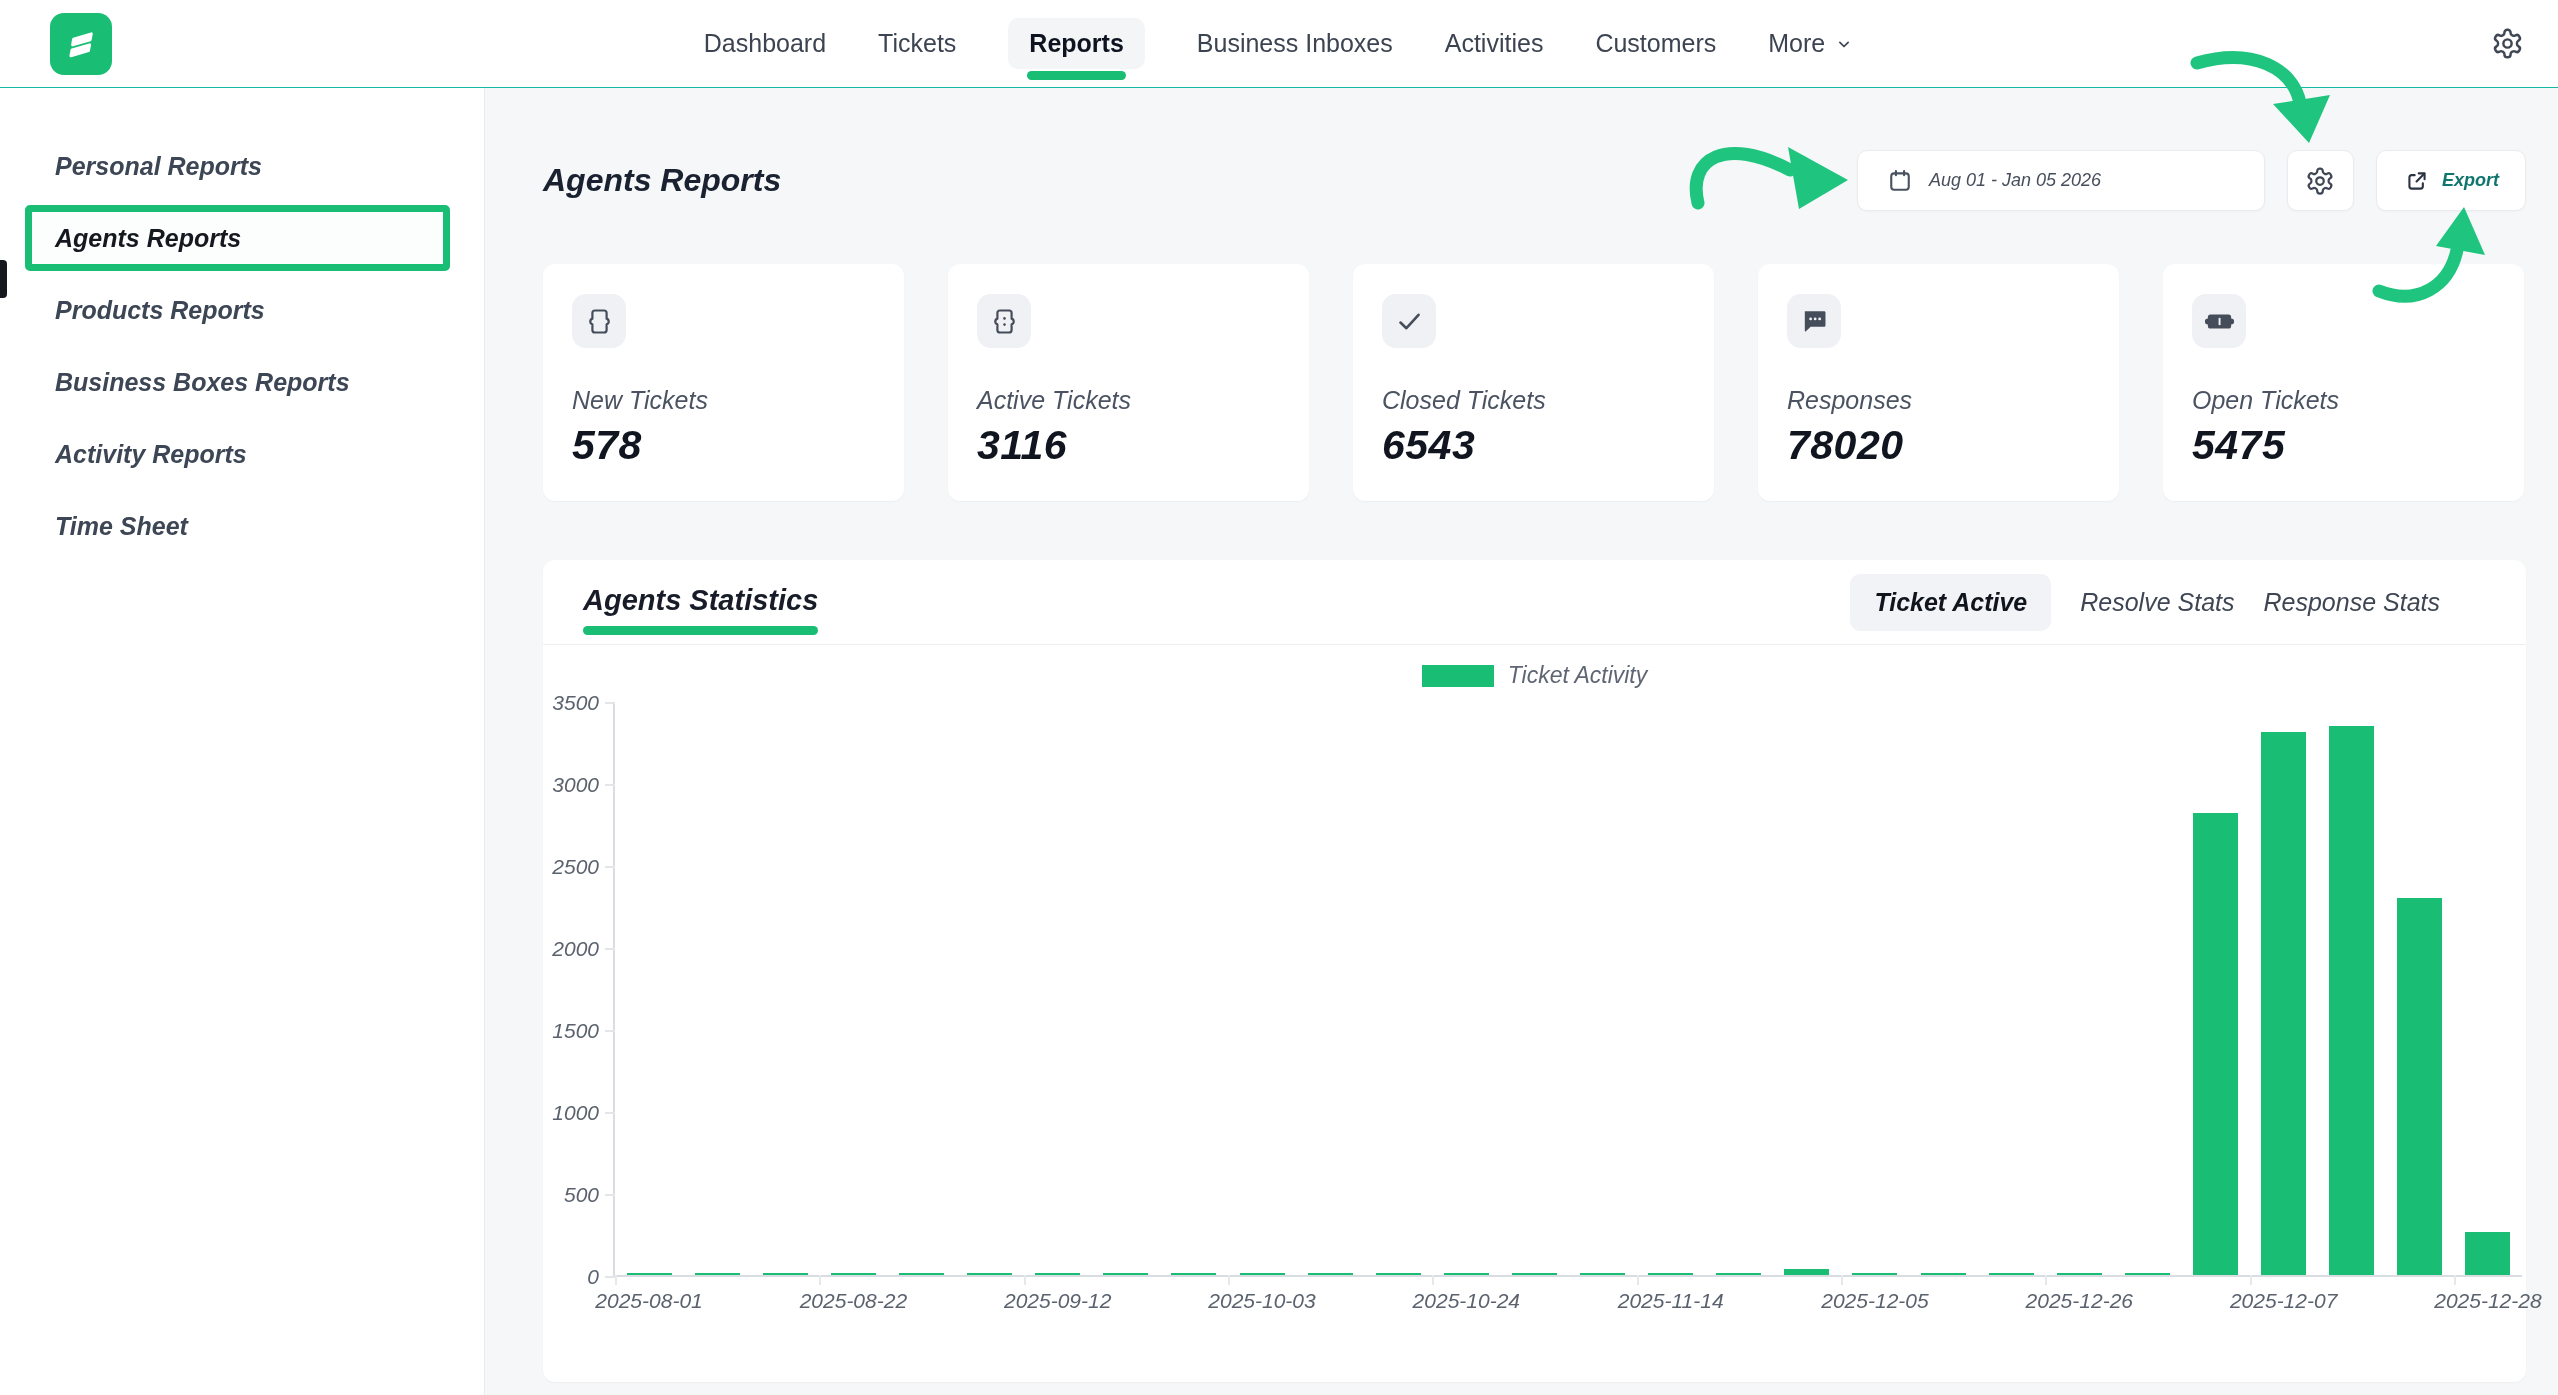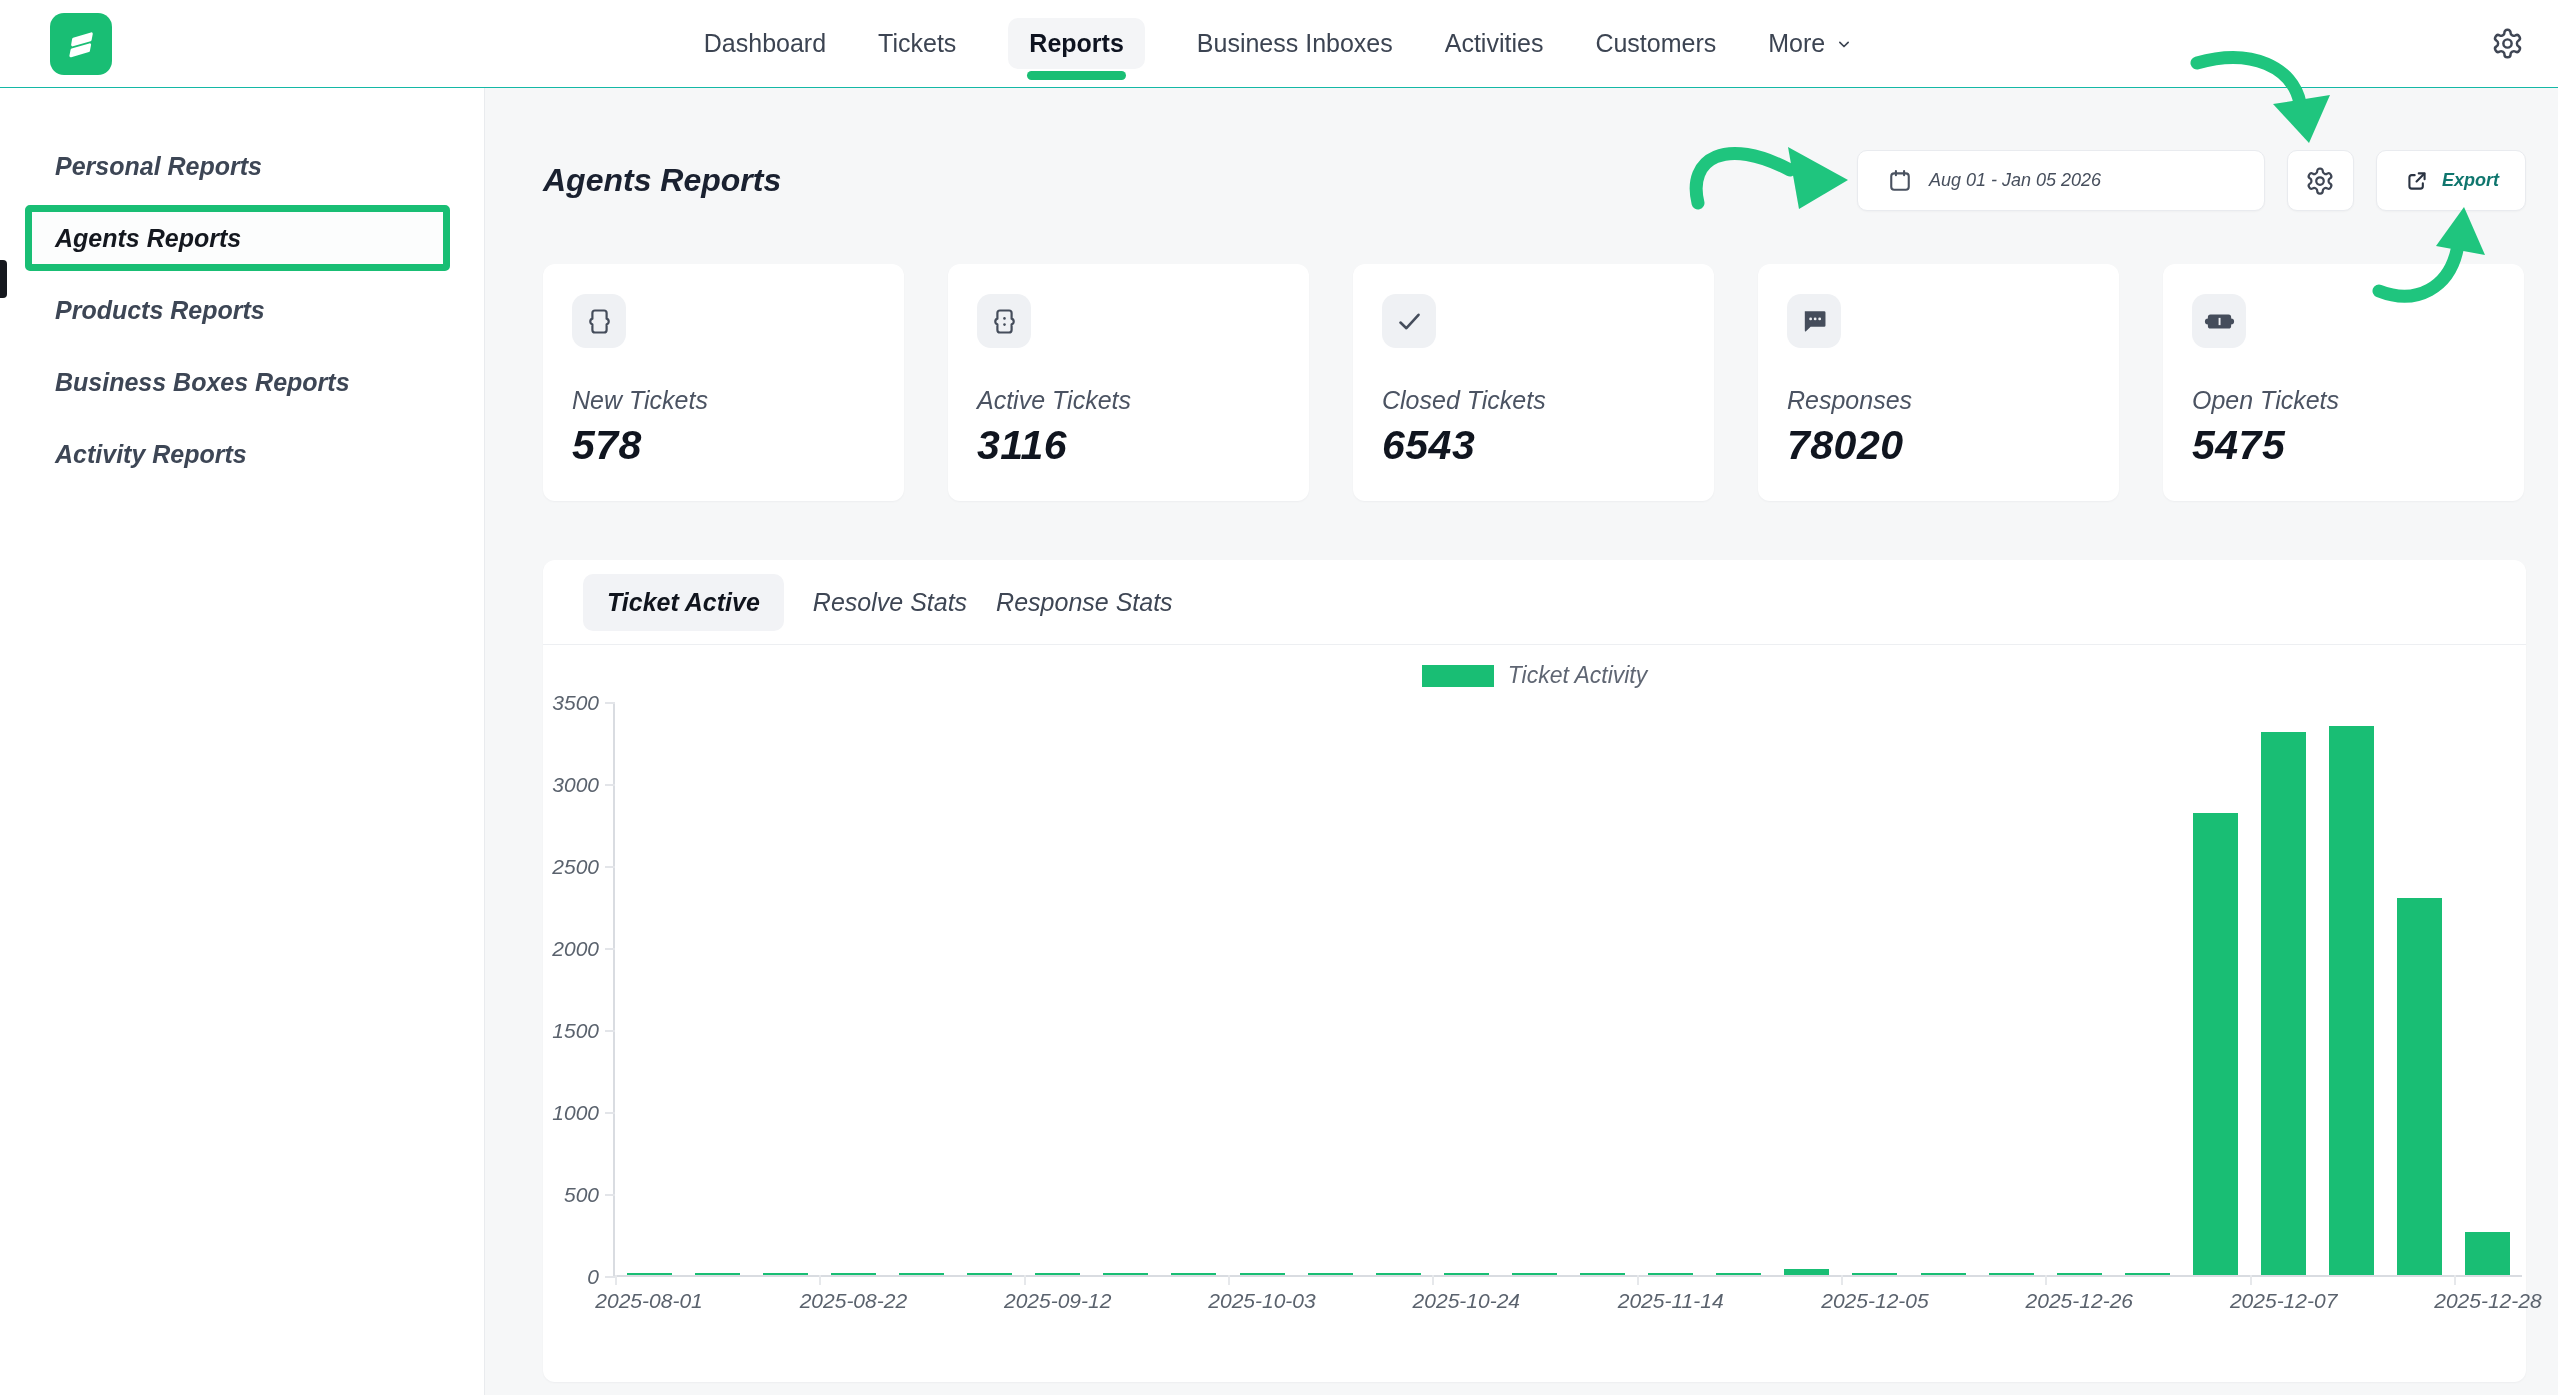--- a/index.html
+++ b/index.html
@@ -146,20 +146,23 @@
         </div>
         <div class="side-item">
           <span>Products Reports</span>
         </div>
         <div class="side-item">
           <span>Business Boxes Reports</span>
         </div>
         <div class="side-item">
           <span>Activity Reports</span>
         </div>
+        <div class="side-item">
+          <span>Time Sheet</span>
+        </div>
       </div>
   </div>
 
   <div class="main">
 
     <div class="page-header">
       <div class="page-title">Agents Reports</div>
       <div class="controls">
         <div class="ctl date-pill">
           <svg width="28" height="28" viewBox="0 0 24 24" fill="none" stroke="#4a5260" stroke-width="1.8" stroke-linecap="round">
@@ -234,20 +237,24 @@
               <rect x="11.3" y="9.2" width="1.5" height="5.6" fill="#eff1f4"></rect>
             </svg>
           </div>
           <div class="stat-label">Open Tickets</div>
           <div class="stat-value">5475</div>
         </div>
       </div>
 
     <div class="stats-card">
       <div class="stats-head">
+        <div class="stats-title-wrap">
+          <div class="stats-title">Agents Statistics</div>
+          <div class="title-underline"></div>
+        </div>
         <div class="tabs" id="tabs">
             <div class="tab active">Ticket Active</div>
             <div class="tab">Resolve Stats</div>
             <div class="tab">Response Stats</div>
           </div>
       </div>
 
       <div class="legend">
         <div class="legend-swatch"></div>
         <div class="legend-label">Ticket Activity</div>

